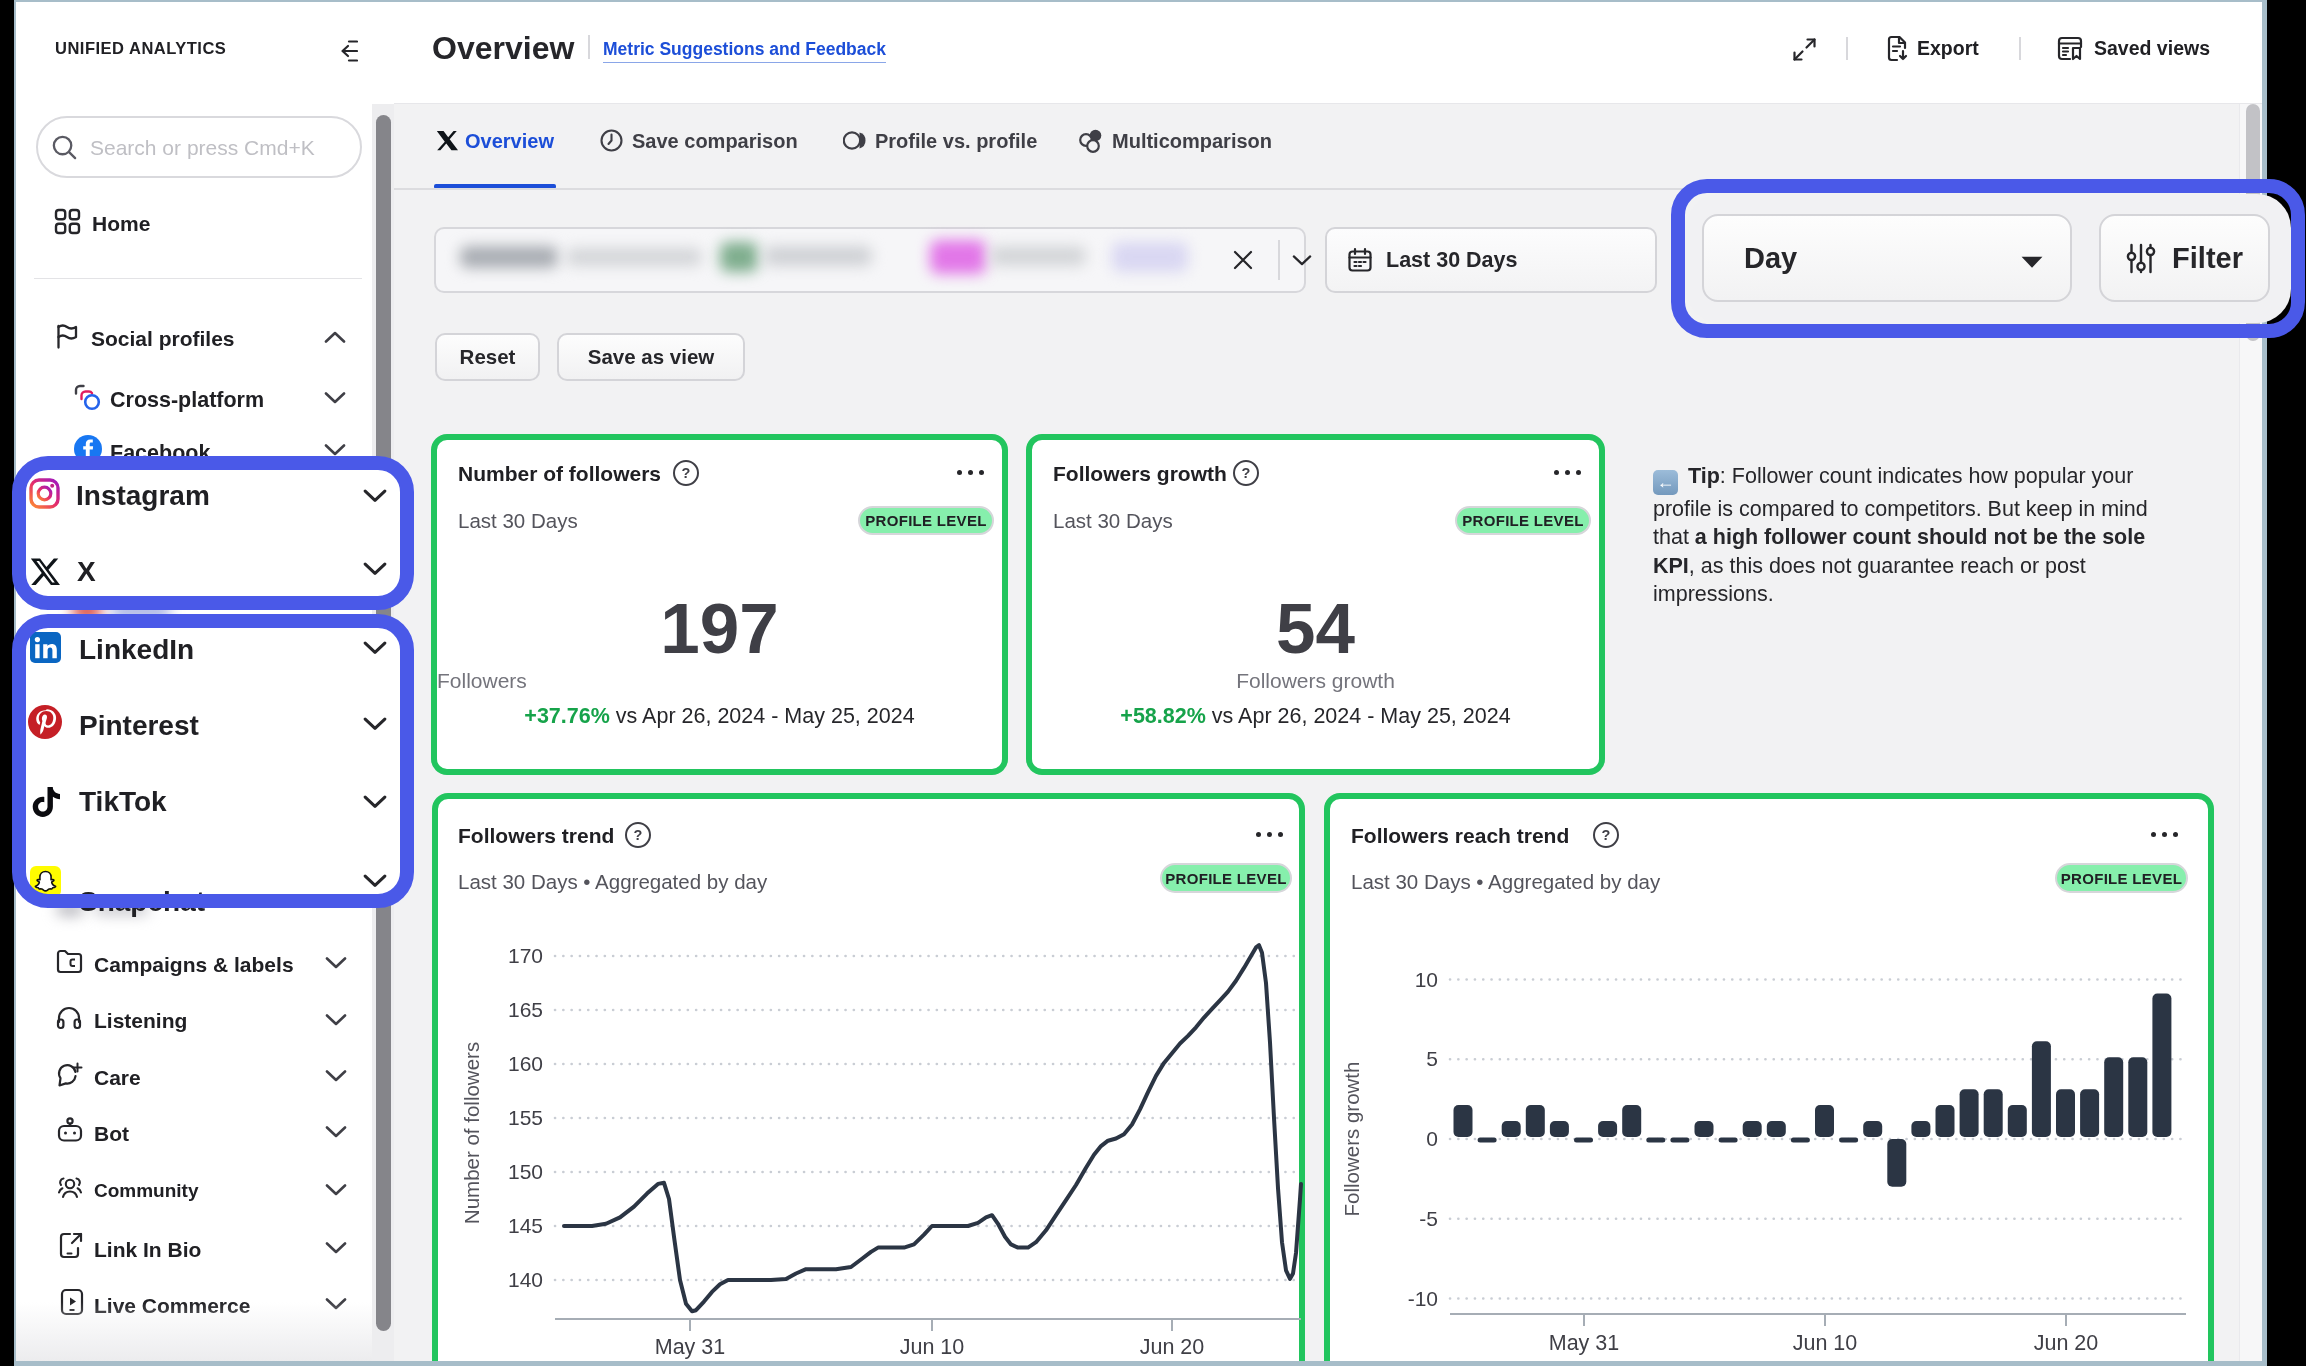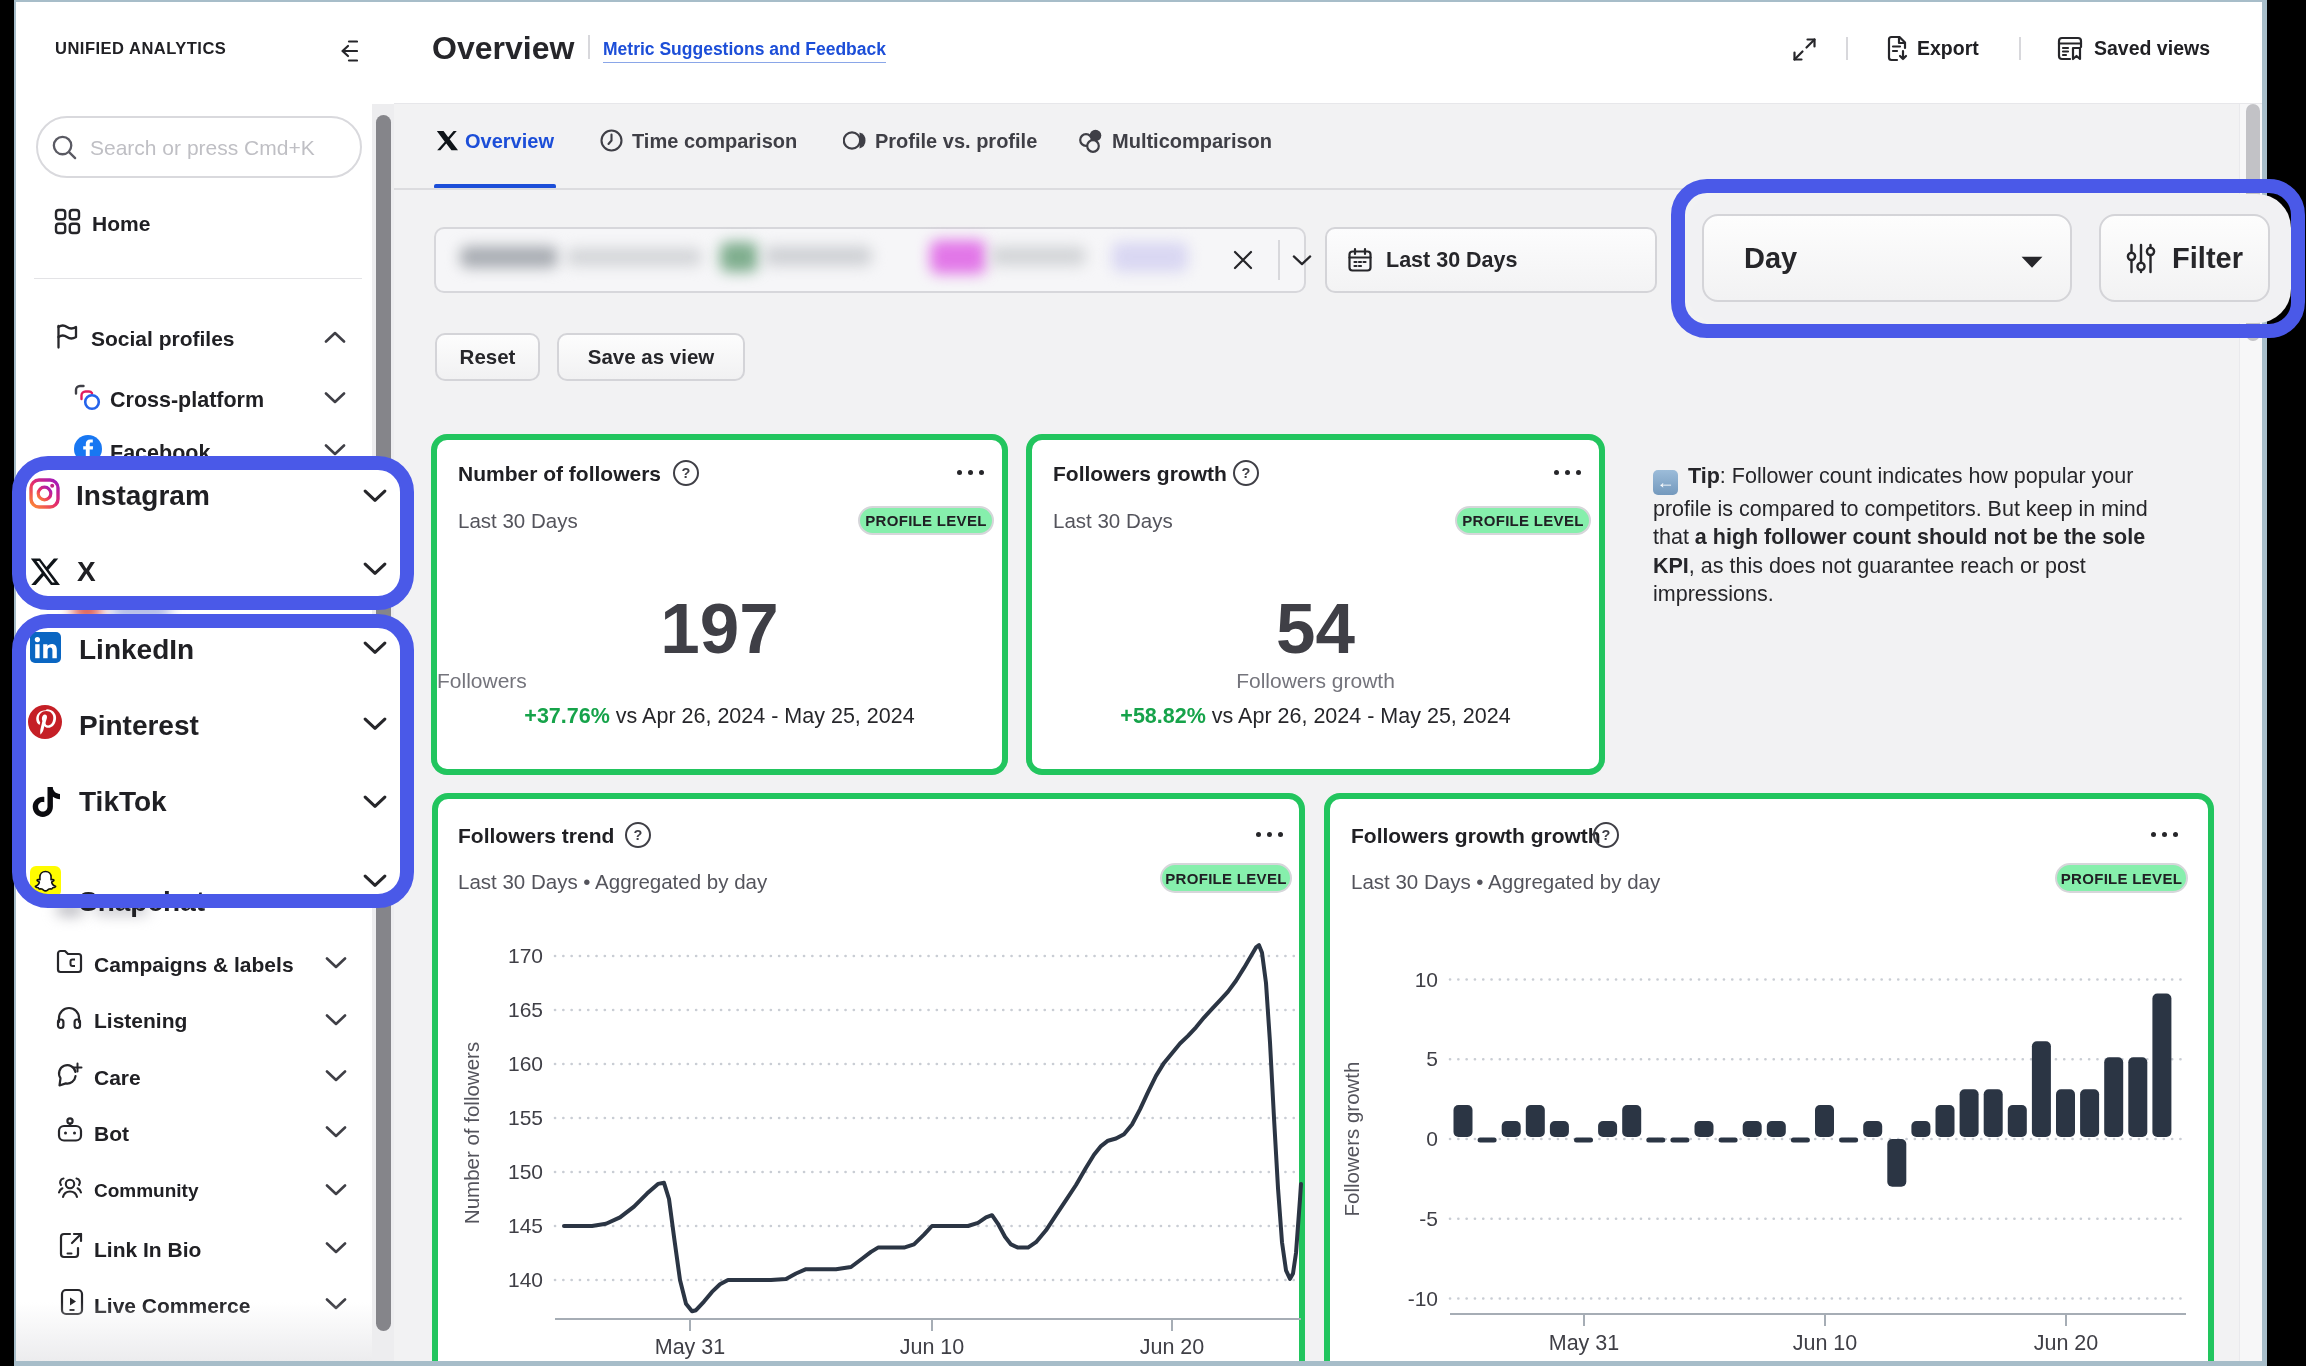--- a/index.html
+++ b/index.html
@@ -185,21 +185,21 @@
   <div class="abs" style="left:1700px;top:37px;font-size:19.5px;font-weight:bold;color:#202024;line-height:1;">Saved views</div>
 
   <svg class="abs" style="left:43px;top:128px;" width="21" height="21" viewBox="0 0 24 24">
           <path d="M18.9 1.2h3.7l-8.1 9.3L24 23.2h-7.5l-5.9-7.7-6.7 7.7H.2l8.7-9.9L-.2 1.2h7.7l5.3 7 6.1-7z" fill="#0f1419"></path>
         </svg>
   <div class="abs" style="left:71px;top:129px;font-size:20px;font-weight:bold;color:#1c4ed8;line-height:1;">Overview</div>
   <svg class="abs" style="left:206px;top:127px;" width="23" height="23" viewBox="0 0 23 23" fill="none" stroke="#3f3f46" stroke-width="2.1" stroke-linecap="round">
           <circle cx="11.5" cy="11.5" r="10"></circle>
           <path d="M11.5 5.5 V11.5 L8.5 15"></path>
         </svg>
-  <div class="abs" style="left:238px;top:129px;font-size:20px;font-weight:bold;color:#3f3f46;line-height:1;">Time comparison</div>
+  <div class="abs" style="left:238px;top:129px;font-size:20px;font-weight:bold;color:#3f3f46;line-height:1;">Save comparison</div>
   <svg class="abs" style="left:449px;top:128px;" width="26" height="21" viewBox="0 0 26 21" fill="none">
           <circle cx="9" cy="10.5" r="8.2" stroke="#3f3f46" stroke-width="2.2"></circle>
           <path d="M16.5 2.6 a8.2 8.2 0 0 1 0 15.8 Z" fill="#3f3f46"></path>
         </svg>
   <div class="abs" style="left:481px;top:129px;font-size:20px;font-weight:bold;color:#3f3f46;line-height:1;">Profile vs. profile</div>
   <svg class="abs" style="left:685px;top:126px;" width="26" height="25" viewBox="0 0 26 25" fill="none">
           <circle cx="16.5" cy="7.5" r="5.8" fill="#3f3f46"></circle>
           <circle cx="7" cy="12" r="5.8" stroke="#3f3f46" stroke-width="2.2" fill="#f2f2f3"></circle>
           <circle cx="14" cy="18" r="5.8" stroke="#3f3f46" stroke-width="2.2" fill="#f2f2f3"></circle>
         </svg>
@@ -308,21 +308,21 @@
         <text x="684" y="1348">May 31</text>
               <text x="926" y="1348">Jun 10</text>
               <text x="1166" y="1348">Jun 20</text>
       </g>
       <text x="473" y="1127" font-size="20.5" fill="#54545c" text-anchor="middle" transform="rotate(-90 473 1127)" font-family="Liberation Sans">Number of followers</text>
       <path fill="none" stroke="#2b3544" stroke-width="4" stroke-linejoin="round" stroke-linecap="round" d="M558,1220.0 L572,1220.0 L586,1220.0 L600,1217.8 L614,1211.4 L628,1200.6 L641,1187.6 L652,1177.9 L658,1176.8 L663,1193.0 L668,1230.8 L674,1274.0 L680,1297.8 L686,1305.3 L690,1304.2 L698,1295.6 L706,1285.9 L714,1278.3 L722,1274.0 L735,1274.0 L750,1274.0 L765,1274.0 L780,1272.9 L790,1267.5 L800,1263.2 L815,1263.2 L830,1263.2 L845,1261.0 L855,1253.5 L865,1245.9 L872,1241.6 L885,1241.6 L898,1241.6 L908,1238.4 L918,1228.6 L926,1220.0 L938,1220.0 L950,1220.0 L962,1220.0 L972,1216.8 L980,1211.4 L986,1209.2 L992,1217.8 L999,1230.8 L1005,1238.4 L1012,1241.6 L1022,1241.6 L1030,1236.2 L1040,1224.3 L1050,1209.2 L1060,1194.1 L1070,1179.0 L1080,1161.7 L1088,1148.7 L1095,1140.1 L1102,1134.7 L1110,1132.5 L1118,1128.2 L1126,1118.5 L1134,1103.4 L1142,1086.1 L1150,1069.9 L1158,1056.9 L1166,1047.2 L1174,1037.5 L1182,1029.9 L1190,1021.3 L1198,1011.6 L1206,1002.9 L1214,994.3 L1222,985.6 L1230,974.8 L1238,961.9 L1245,950.0 L1250,941.4 L1253,939.2 L1256,946.8 L1260,977.0 L1264,1036.4 L1268,1112.0 L1272,1182.2 L1276,1236.2 L1280,1264.3 L1284,1272.9 L1287,1267.5 L1290,1247.0 L1292,1220.0 L1294,1193.0 L1295,1177.9"></path>
     </svg>
   </div>
 
   <div class="card" style="left:930px;top:791px;width:890px;height:600px;">
-    <div class="abs" style="left:21px;top:26px;font-size:21px;font-weight:bold;color:#202024;line-height:1;">Followers growth growth</div>
+    <div class="abs" style="left:21px;top:26px;font-size:21px;font-weight:bold;color:#202024;line-height:1;">Followers reach trend</div>
     <div class="qm" style="left:263px;top:23px;">?</div>
     <div class="dots3" style="left:821px;top:33px;">
             <i></i>
             <i></i>
             <i></i>
           </div>
     <div class="abs" style="left:21px;top:72.6px;font-size:20.5px;color:#54545c;line-height:1;">Last 30 Days • Aggregated by day</div>
     <div class="pill" style="left:725px;top:64px;width:133px;height:30px;">PROFILE LEVEL</div>
     <svg class="abs" style="left:0;top:0;" width="890" height="600" viewBox="1324 793 890 600">
       <g stroke="#c9cdd4" stroke-width="2.6" stroke-dasharray="0.1 8.2" stroke-linecap="round">

